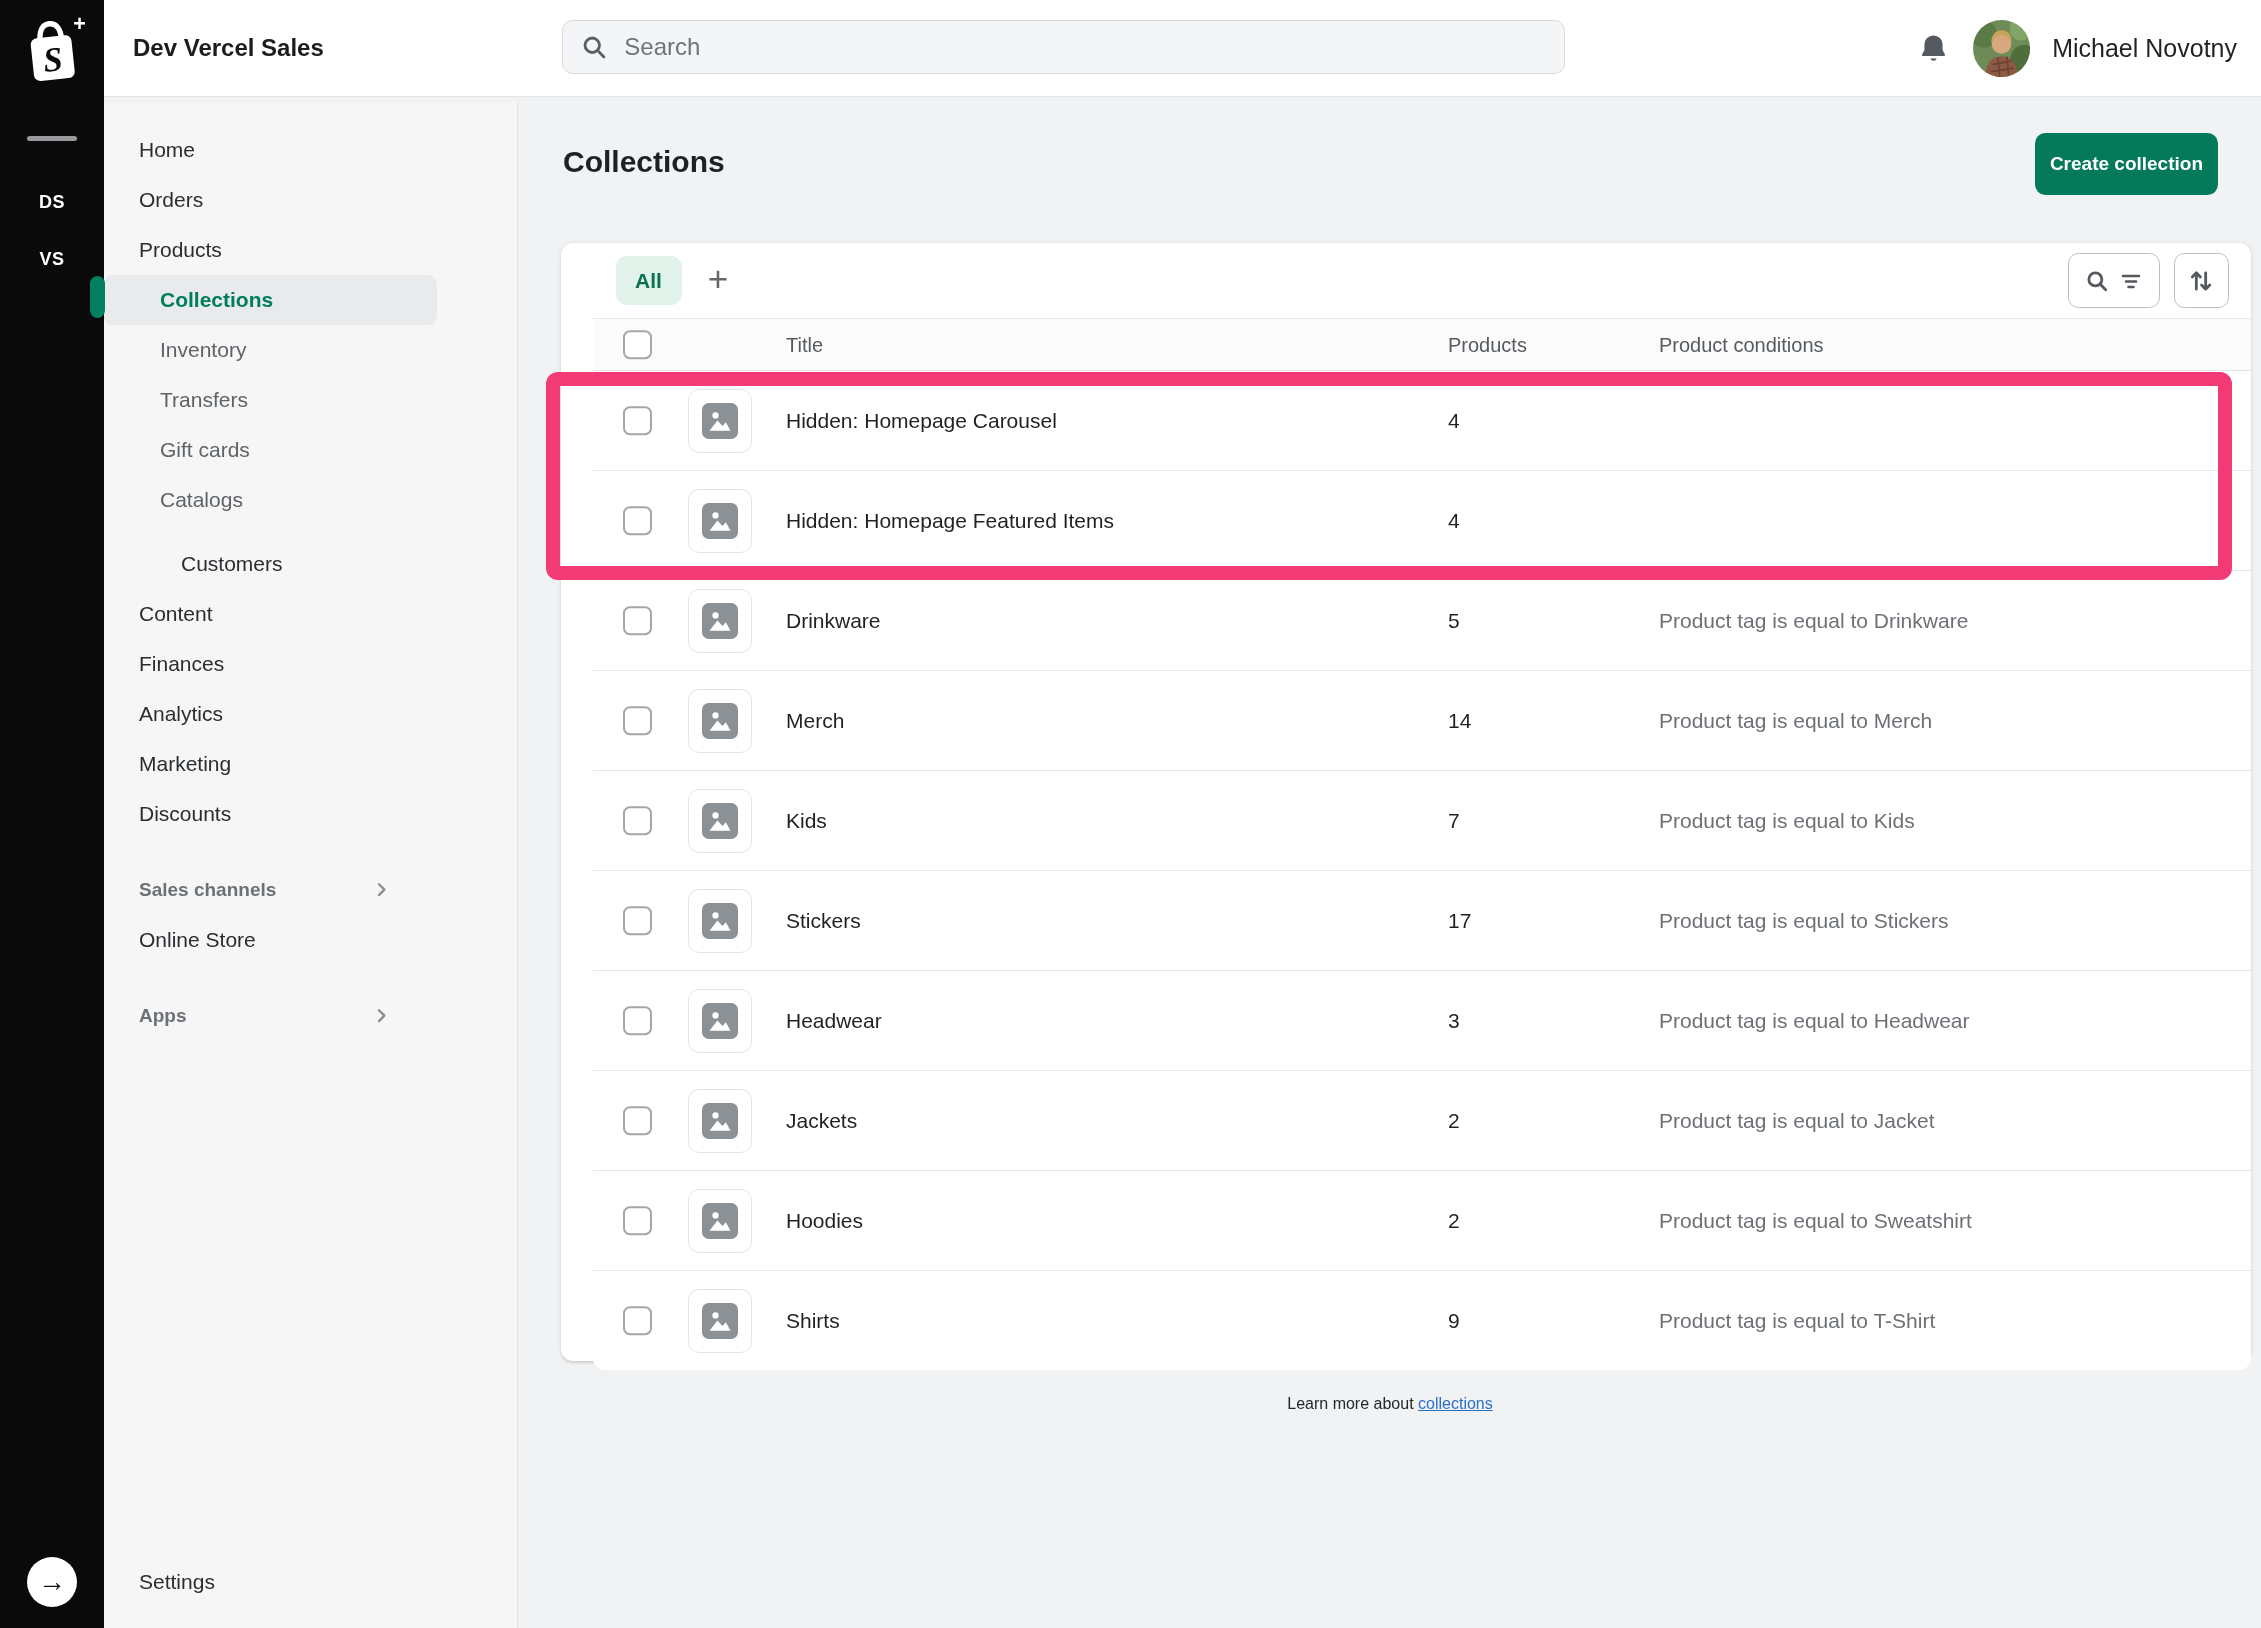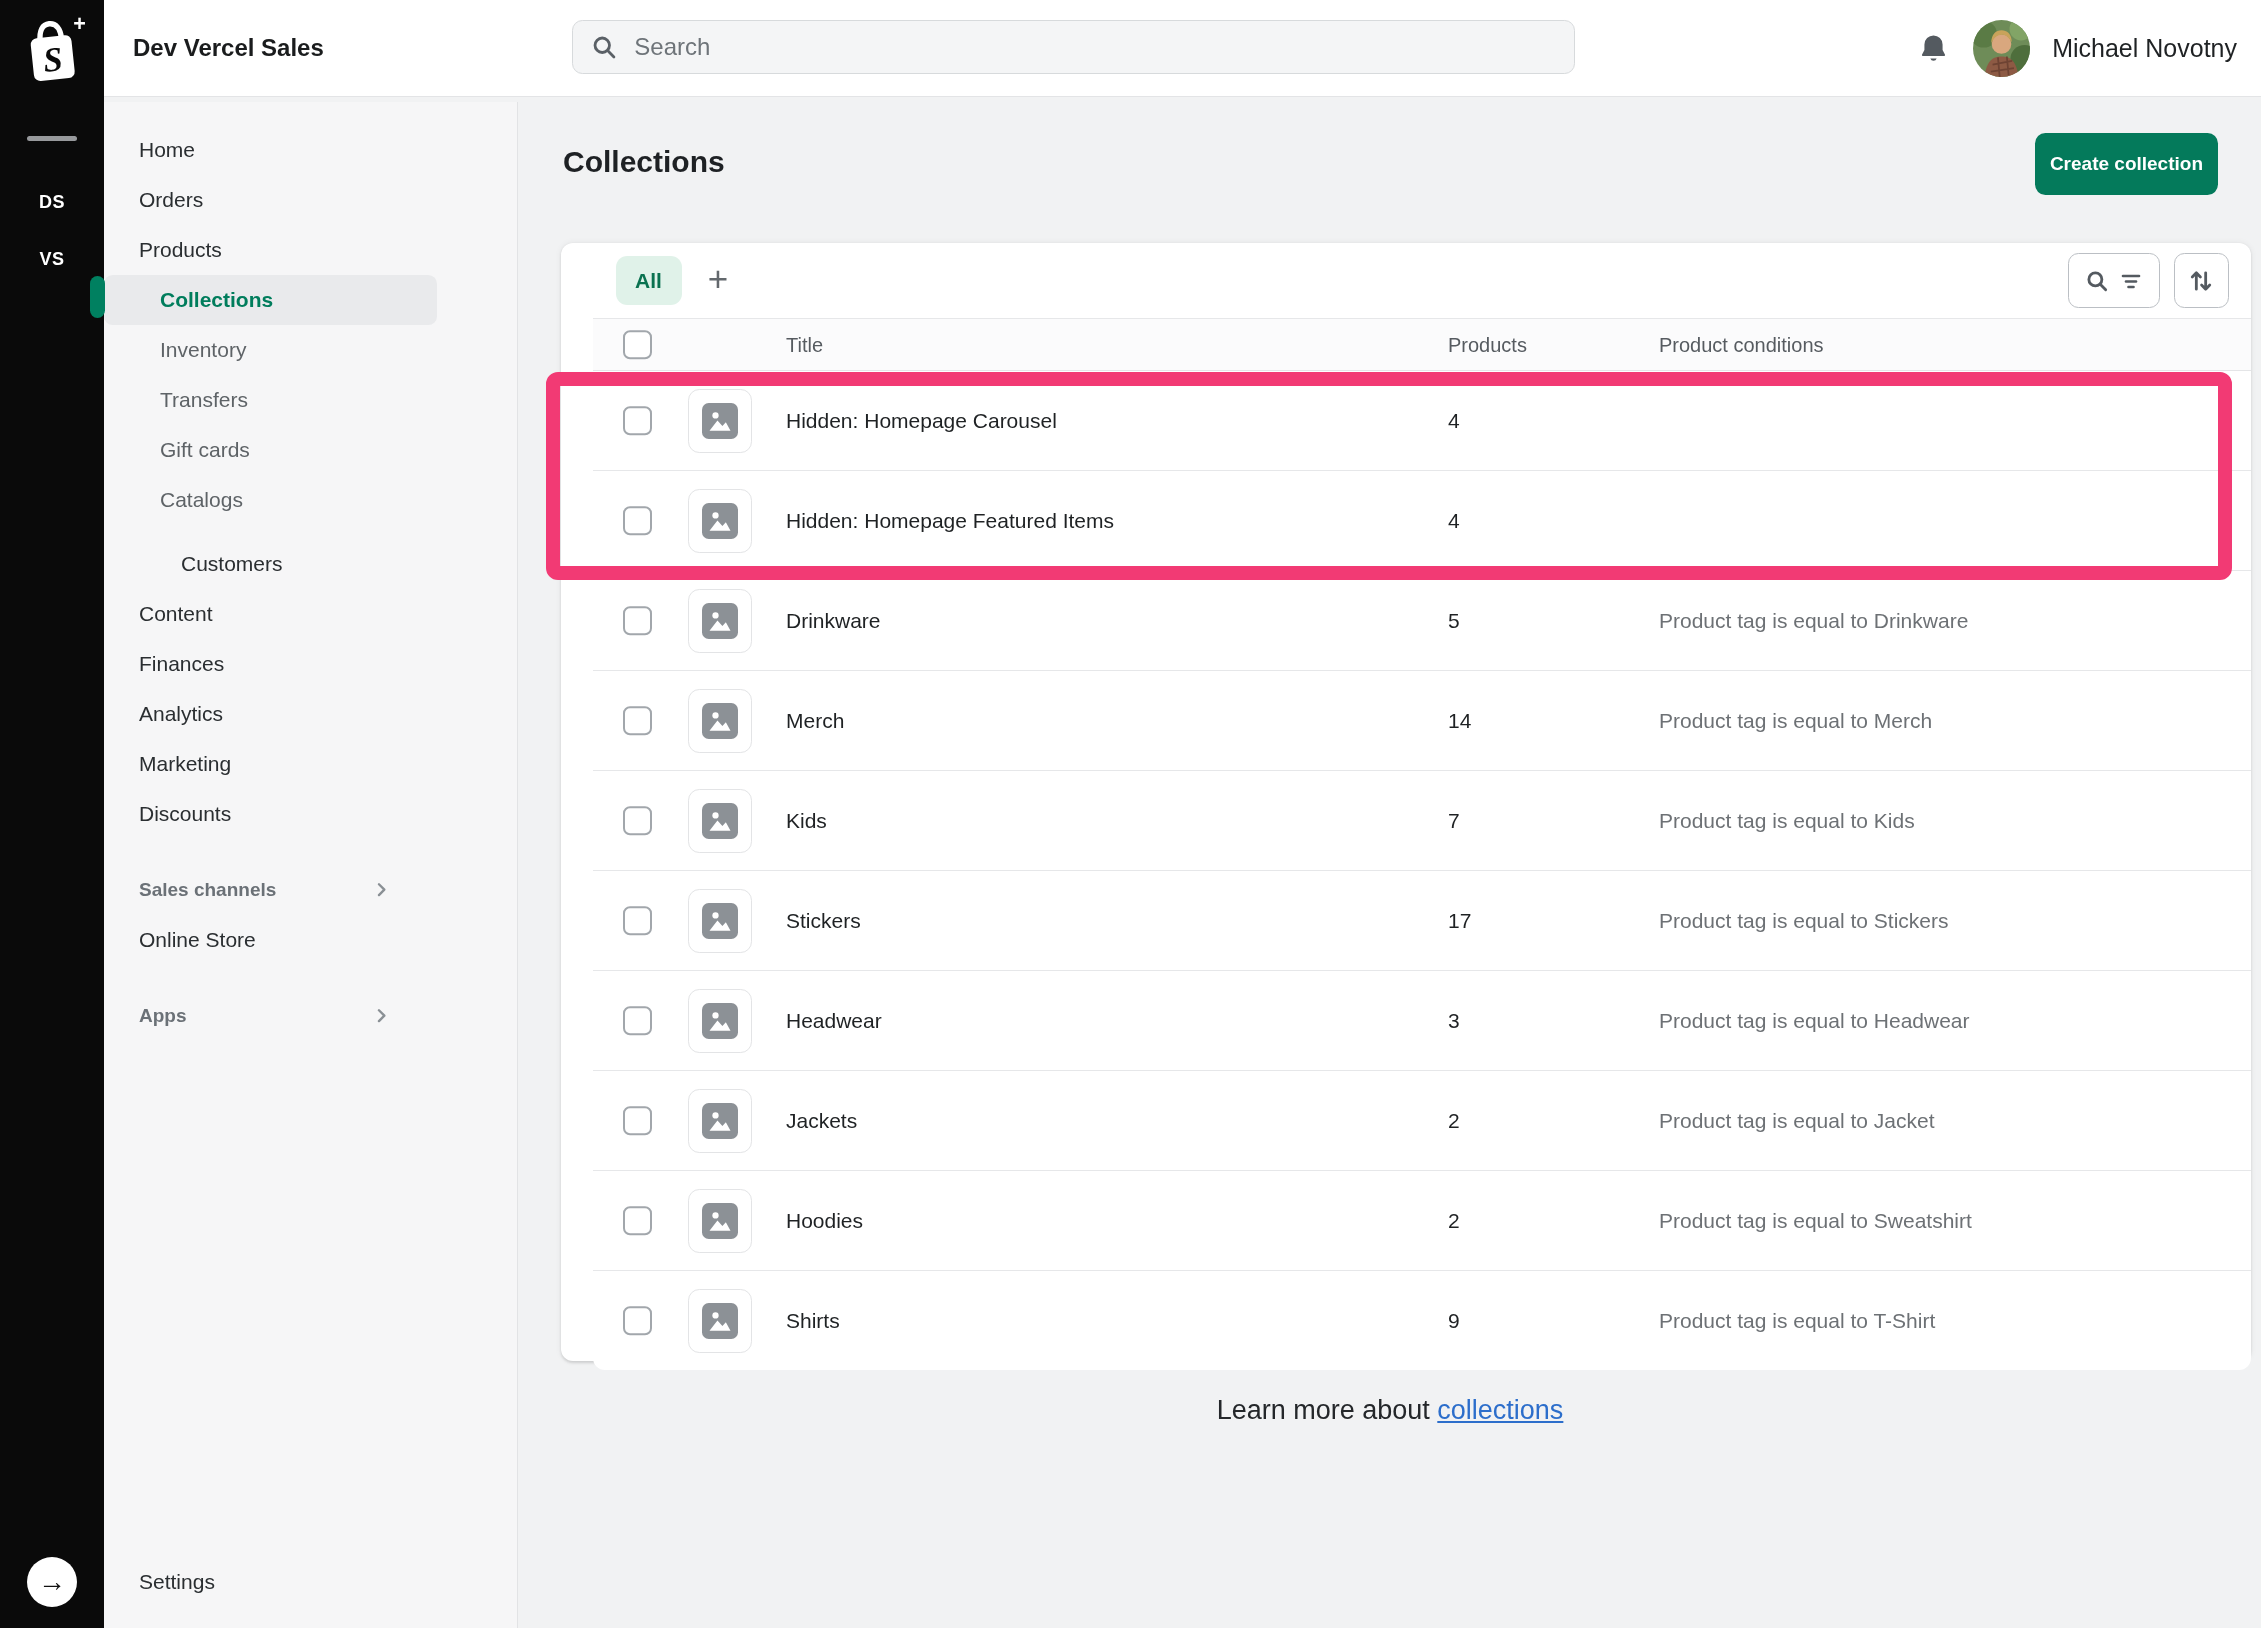--- a/index.html
+++ b/index.html
@@ -17,21 +17,21 @@
   .rail-initial{position:absolute;left:0;width:104px;text-align:center;background:none;border:none;
     color:#FFFFFF;font-family:"Liberation Sans",sans-serif;font-size:18px;font-weight:700;letter-spacing:0.4px;cursor:pointer;}
   .rail-arrow{position:absolute;left:27px;bottom:22.5px;width:50px;height:50px;border-radius:50%;
     background:#FFFFFF;border:none;display:flex;align-items:center;justify-content:center;cursor:pointer;}
   .rail-arrow span{font-size:28px;font-weight:700;color:#111;line-height:1;}
 
   
   .topbar{position:absolute;left:104px;top:0;width:2157px;height:96px;background:#FFFFFF;
     border-bottom:1.7px solid #E3E4E6;display:flex;align-items:center;z-index:5;}
   .shop-name{margin-left:29px;font-size:24px;font-weight:700;color:#1A1C1D;white-space:nowrap;}
-  .search{position:absolute;left:468px;top:20px;width:1003px;height:54px;background:#F4F5F6;
+  .search{position:absolute;left:458px;top:20px;width:1003px;height:54px;background:#F4F5F6;
     border:1.7px solid #D7DADC;border-radius:10.4px;display:flex;align-items:center;padding:0 17.3px;box-sizing:border-box;cursor:text;}
   .search svg{flex:none;margin-right:14px;}
   .search input{flex:1;border:none;background:transparent;outline:none;font-family:"Liberation Sans",sans-serif;
     font-size:24px;color:#202223;}
   .search input::placeholder{color:#6E7479;}
   .top-right{margin-left:auto;margin-right:24px;display:flex;align-items:center;gap:23px;}
   .bell-btn{background:none;border:none;padding:0;cursor:pointer;display:flex;}
   .user{display:flex;align-items:center;gap:22.5px;cursor:pointer;}
   .avatar{width:57px;height:57px;border-radius:50%;overflow:hidden;flex:none;}
   .user-name{font-size:25px;font-weight:500;color:#1F2224;white-space:nowrap;}
@@ -84,21 +84,21 @@
   .rows .row:last-child{border-bottom:none;border-radius:0 0 12px 12px;}
   .thumb{position:absolute;left:95px;top:50%;transform:translateY(-50%);width:64px;height:64px;
     border:1.7px solid #E3E4E6;border-radius:11.3px;background:#fff;display:flex;align-items:center;justify-content:center;box-sizing:border-box;}
   .cell-title{position:absolute;left:193px;top:50%;transform:translateY(-50%);font-size:21px;font-weight:500;color:#1F2224;white-space:nowrap;}
   .cell-products{position:absolute;left:855px;top:50%;transform:translateY(-50%);font-size:21px;color:#1F2224;}
   .cell-cond{position:absolute;left:1066px;top:50%;transform:translateY(-50%);font-size:21px;color:#6D7175;white-space:nowrap;}
 
   .pink-annotation{position:absolute;left:24px;top:274px;width:1686px;height:208px;
     border:14.7px solid #F23A74;border-radius:12px;box-sizing:border-box;pointer-events:none;z-index:3;}
 
-  .learn-more{position:absolute;left:39px;top:1297px;width:1658px;text-align:center;font-size:27px;color:#24272A;}
+  .learn-more{position:absolute;left:39px;top:1297px;width:1658px;text-align:center;font-size:16px;color:#24272A;}
   .learn-more a{color:#2C6ECB;text-decoration:underline;cursor:pointer;}
 </style>
 </head>
 <body>
 
 <div class="page">
 
   <aside class="rail">
     <div class="rail-logo">
       <svg width="69" height="69" viewBox="0 0 64 64">

